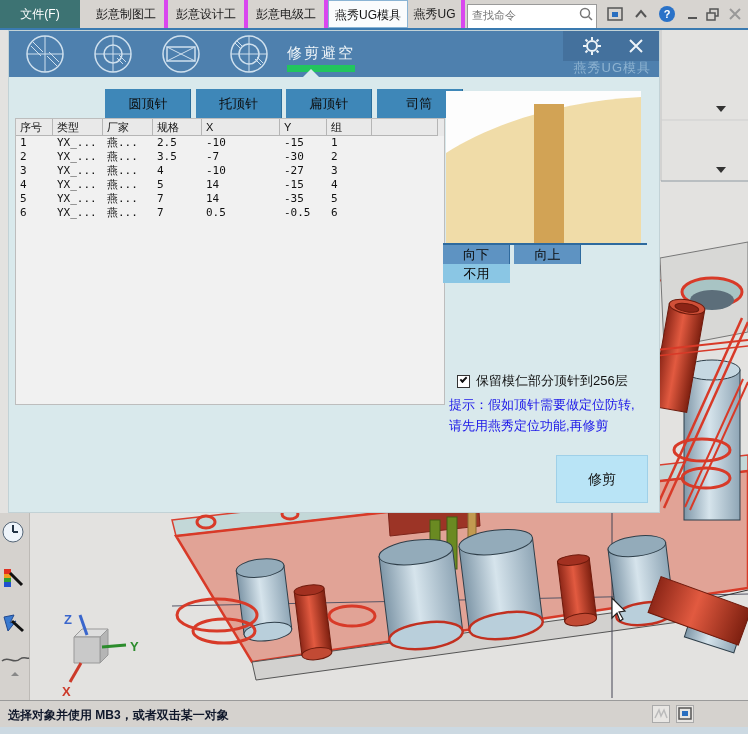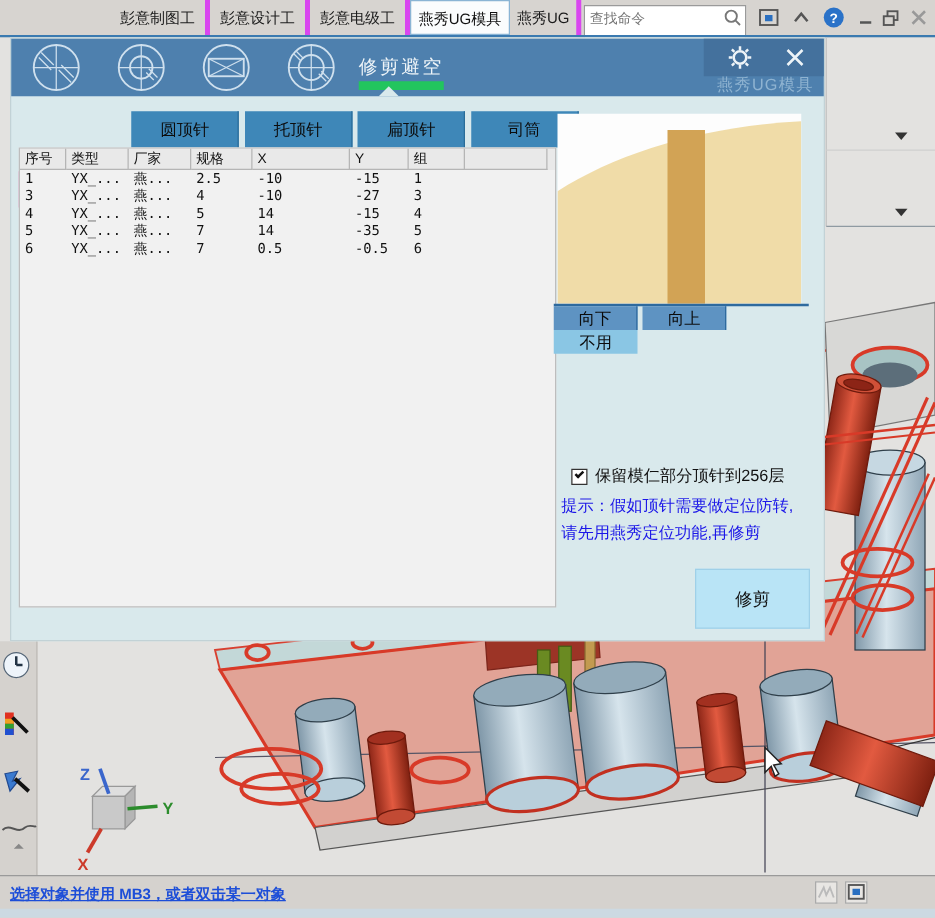--- a/index.html
+++ b/index.html
@@ -43,21 +43,21 @@
   #dlg-notch { position:absolute; left:294px; top:38px; width:0; height:0;
     border-left:8px solid transparent; border-right:8px solid transparent;
     border-bottom:8px solid #d9e9ec; }
 
   #dlg-tabs { position:absolute; left:6px; top:58px; height:29px; }
   .dtab { display:inline-block; width:86px; height:29px; line-height:29px; text-align:center;
     font-size:13px; color:#0c0c0c; background:#3e87b8; border-right:1px solid #2a6d99;
     vertical-align:top; cursor:pointer; }
   .dtab.active { background:#ec4899;margin-top:48px; }
 
-  #pin-table { position:absolute; left:6px; top:87px; width:430px; height:368px;
+  #pin-table { position:absolute; left:6px; top:87px; width:430px; height:287px;
     background:#f1f1f1; border:1px solid #bdbdbd; }
   #pin-table .thead { height:17px; background:#e9e9e9; font-size:11px; }
   .th { display:inline-block; height:17px; line-height:16px; padding-left:4px;
     border-right:1px solid #b5b5b5; border-bottom:1px solid #b5b5b5;
     vertical-align:top; color:#111; }
   .trow { height:14px; font-family:"DejaVu Sans Mono","Liberation Mono",monospace;
     font-size:11px; color:#111; }
   .td { display:inline-block; height:14px; line-height:14px; padding-left:4px; vertical-align:top; }
 
   #preview { position:absolute; left:437px; top:60px; width:195px; height:152px; background:#fdfdfd; }
@@ -77,29 +77,30 @@
   #hint { position:absolute; left:440px; top:363px; width:212px; font-size:13px;
     line-height:21px; color:#1b16e8; }
 
   #trim-btn { position:absolute; left:547px; top:424px; width:92px; height:48px;
     background:#b9e4f6; border:1px solid #9fd0e8; font-size:14px; color:#111;
     line-height:46px; text-align:center; cursor:pointer; }
 
   
   #statusbar { position:absolute; left:0; top:700px; width:748px; height:27px;
     background:#d5d2ce; border-top:1px solid #9a9a9a; z-index:20; }
-  #status-msg { position:absolute; left:8px; top:6px; font-size:12px; font-weight:bold; color:#1d4ed8;text-decoration:underline; }
+  #status-msg { position:absolute; left:8px; top:6px; font-size:12px; font-weight:bold; color:#0f172a; }
   #bottom-strip { position:absolute; left:0; top:727px; width:748px; height:7px;
     background:#ccd9e2; z-index:20; }
   .sb-icon { position:absolute; top:4px; width:18px; height:18px; border:1px solid #aaa; background:#e8e6e3; }
 </style>
 </head>
 <body>
 
 <div id="titlebar">
+  <div id="file-tab">文件(F)</div>
   <div class="rtab" style="left:88px;width:80px;">彭意制图工</div>
   <div class="rtab" style="left:168px;width:80px;">彭意设计工</div>
   <div class="rtab" style="left:248px;width:80px;">彭意电级工</div>
   <div class="rtab active" style="left:328px;width:80px;overflow:hidden;">燕秀UG模具</div>
   <div class="rtab" style="left:408px;width:57px;overflow:hidden;">燕秀UG工具</div>
 
   <div id="searchbox">
     <input placeholder="查找命令" style="">
     <svg width="16" height="16" style="position:absolute;right:2px;top:1px;">
       <circle cx="7" cy="7" r="4.5" fill="none" stroke="#777" stroke-width="1.5"></circle>
@@ -350,20 +351,23 @@
   </div>
 
   <div id="pin-table">
     <div class="thead">
       <span class="th" style="width:37px">序号</span><span class="th" style="width:50px">类型</span><span class="th" style="width:50px">厂家</span><span class="th" style="width:49px">规格</span><span class="th" style="width:78px">X</span><span class="th" style="width:47px">Y</span><span class="th" style="width:45px">组</span><span class="th" style="width:66px"></span>
     </div>
     <div class="trow">
       <span class="td" style="width:37px">1</span><span class="td" style="width:50px">YX_...</span><span class="td" style="width:50px">燕...</span><span class="td" style="width:49px">2.5</span><span class="td" style="width:78px">-10</span><span class="td" style="width:47px">-15</span><span class="td" style="width:45px">1</span>
     </div>
     <div class="trow">
+      <span class="td" style="width:37px">2</span><span class="td" style="width:50px">YX_...</span><span class="td" style="width:50px">燕...</span><span class="td" style="width:49px">3.5</span><span class="td" style="width:78px">-7</span><span class="td" style="width:47px">-30</span><span class="td" style="width:45px">2</span>
+    </div>
+    <div class="trow">
       <span class="td" style="width:37px">3</span><span class="td" style="width:50px">YX_...</span><span class="td" style="width:50px">燕...</span><span class="td" style="width:49px">4</span><span class="td" style="width:78px">-10</span><span class="td" style="width:47px">-27</span><span class="td" style="width:45px">3</span>
     </div>
     <div class="trow">
       <span class="td" style="width:37px">4</span><span class="td" style="width:50px">YX_...</span><span class="td" style="width:50px">燕...</span><span class="td" style="width:49px">5</span><span class="td" style="width:78px">14</span><span class="td" style="width:47px">-15</span><span class="td" style="width:45px">4</span>
     </div>
     <div class="trow">
       <span class="td" style="width:37px">5</span><span class="td" style="width:50px">YX_...</span><span class="td" style="width:50px">燕...</span><span class="td" style="width:49px">7</span><span class="td" style="width:78px">14</span><span class="td" style="width:47px">-35</span><span class="td" style="width:45px">5</span>
     </div>
     <div class="trow">
       <span class="td" style="width:37px">6</span><span class="td" style="width:50px">YX_...</span><span class="td" style="width:50px">燕...</span><span class="td" style="width:49px">7</span><span class="td" style="width:78px">0.5</span><span class="td" style="width:47px">-0.5</span><span class="td" style="width:45px">6</span>

